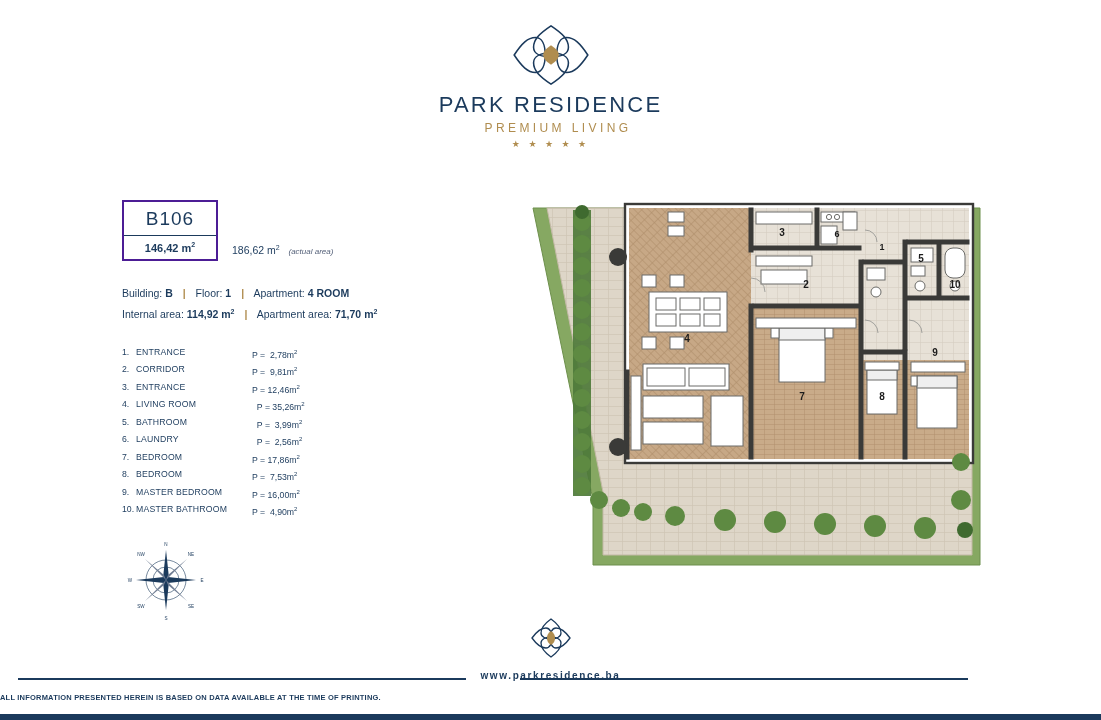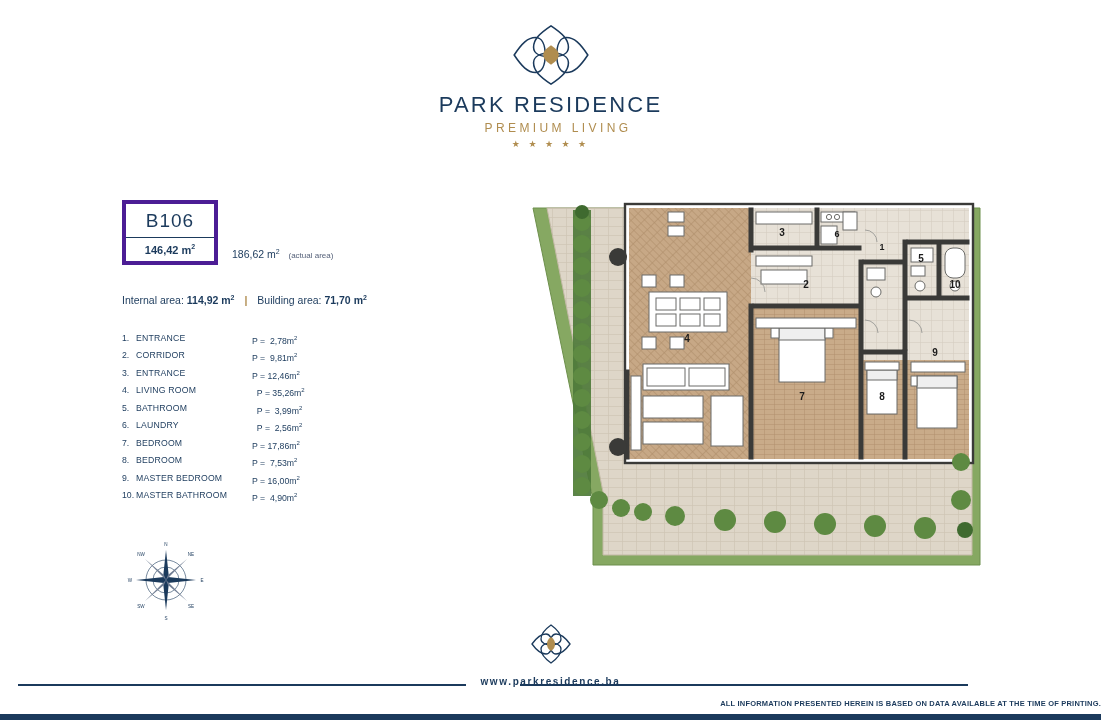--- a/index.html
+++ b/index.html
@@ -29,32 +29,32 @@
     font-size: 12px; letter-spacing: 3.4px; color: #b08d4f; padding-left: 15px;
   }
   .brand-stars {
     margin-top: 4px; font-size: 9px; letter-spacing: 3px; color: #b08d4f;
   }
 
   
   .info-panel { position: absolute; left: 122px; top: 200px; width: 330px; }
 
   .unit-box {
-    width: 96px; border: 4px solid #4c1d95;
+    width: 96px; border: 2px solid #4c1d95;
     padding: 6px 10px 5px 10px; text-align: center;
   }
   .unit-code { font-size: 19px; letter-spacing: 1px; color: #1b3a5c; }
   .unit-divider { height:1px; background:#1b3a5c; margin: 5px -10px 5px -10px; }
   .unit-area { font-size: 11px; font-weight: bold; color: #1b3a5c; }
   .unit-area sup { font-size: 7px; }
 
   .area-row { position: relative; margin-top: -17px; padding-left: 110px; font-size: 10px; }
   .area-actual { font-size: 10.5px; color:#1b3a5c; }
   .area-actual sup { font-size: 7px; }
-  .area-note { font-size: 8px; color:#56627a; margin-left: 6px; }
+  .area-note { font-size: 8px; color:#56627a; margin-left: 6px; font-style: italic; }
 
   .meta { margin-top: 28px; font-size: 10.5px; line-height: 18px; color:#1b3a5c; }
   .meta .sep { color:#b08d4f; margin: 0 7px; font-weight: bold;}
   .meta b { font-weight: bold; }
   .meta sup { font-size: 7px; }
 
   .legend { margin-top: 22px; font-size: 8.7px; color:#1b3a5c; line-height: 14.6px; }
   .legend-row { display: flex; }
   .legend-idx { width: 14px; text-align: left; }
   .legend-name { width: 116px; letter-spacing: .2px; }
@@ -72,22 +72,22 @@
   .footer-mark { display:flex; justify-content:center; margin-bottom: 6px; }
   .footer-rule { position: relative; width: 986px; height: 26px; }
   .footer-rule .line { position:absolute; top: 12px; height: 2px; background:#1b3a5c; }
   .footer-rule .line.l { left: 18px; width: 448px; }
   .footer-rule .line.r { right: 18px; width: 448px; }
   .footer-url {
     position:absolute; left: 0; top: 4px; width: 1101px; text-align:center;
     font-size: 10px; font-weight: bold; letter-spacing: 1.6px; color:#1b3a5c;
   }
   .footer-note {
-    text-align:right; font-size: 7.5px; font-weight: bold; color:#1b3a5c;
-    line-height: 12px; letter-spacing: .2px; padding-bottom: 10px;
+    text-align:left; font-size: 7.5px; font-weight: bold; color:#1b3a5c;
+    line-height: 12px; letter-spacing: .2px; padding-bottom: 16px;
   }
   .footer-bar { position:absolute; bottom:0; left:0; width:1101px; height:6px; background:#1b3a5c; }
 </style>
 </head>
 <body>
 
 <div class="header">
   <svg class="logo-mark" viewBox="0 0 80 64">
     <g fill="none" stroke="#1b3a5c" stroke-width="1.6">
       <path d="M40 2 C52 10 58 16 58 24 C58 31 50 34 40 34 C30 34 22 31 22 24 C22 16 28 10 40 2 Z"></path>
@@ -110,24 +110,34 @@
     <div class="unit-area"><span>146,42 m</span><sup>2</sup></div>
   </div>
 
   <div class="area-row">
     <span class="area-actual"><span>186,62 m</span><sup>2</sup></span>
     <span class="area-note">(actual area)</span>
   </div>
 
   <div class="meta">
     <div>
+      <span>Building:</span>
+      <b>B</b>
+      <span class="sep">|</span>
+      <span>Floor:</span>
+      <b>1</b>
+      <span class="sep">|</span>
+      <span>Apartment:</span>
+      <b>4 ROOM</b>
+    </div>
+    <div>
       <span>Internal area:</span>
       <b><span>114,92 m</span><sup>2</sup></b>
       <span class="sep">|</span>
-      <span>Building area:</span>
+      <span>Apartment area:</span>
       <b><span>71,70 m</span><sup>2</sup></b>
     </div>
   </div>
 
   <div class="legend">
     <div class="legend-row">
         <span class="legend-idx">1.</span>
         <span class="legend-name">ENTRANCE</span>
         <span class="legend-val"><span>P =  2,78m</span><sup>2</sup></span>
       </div>

